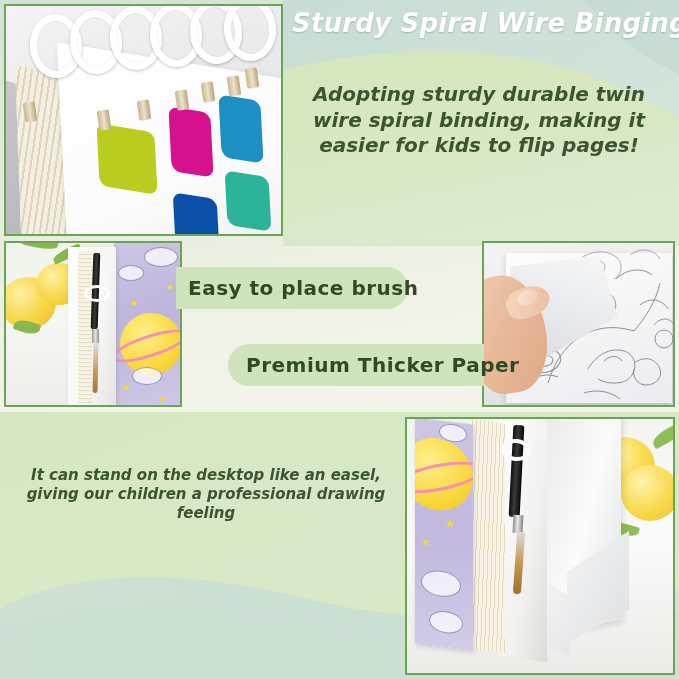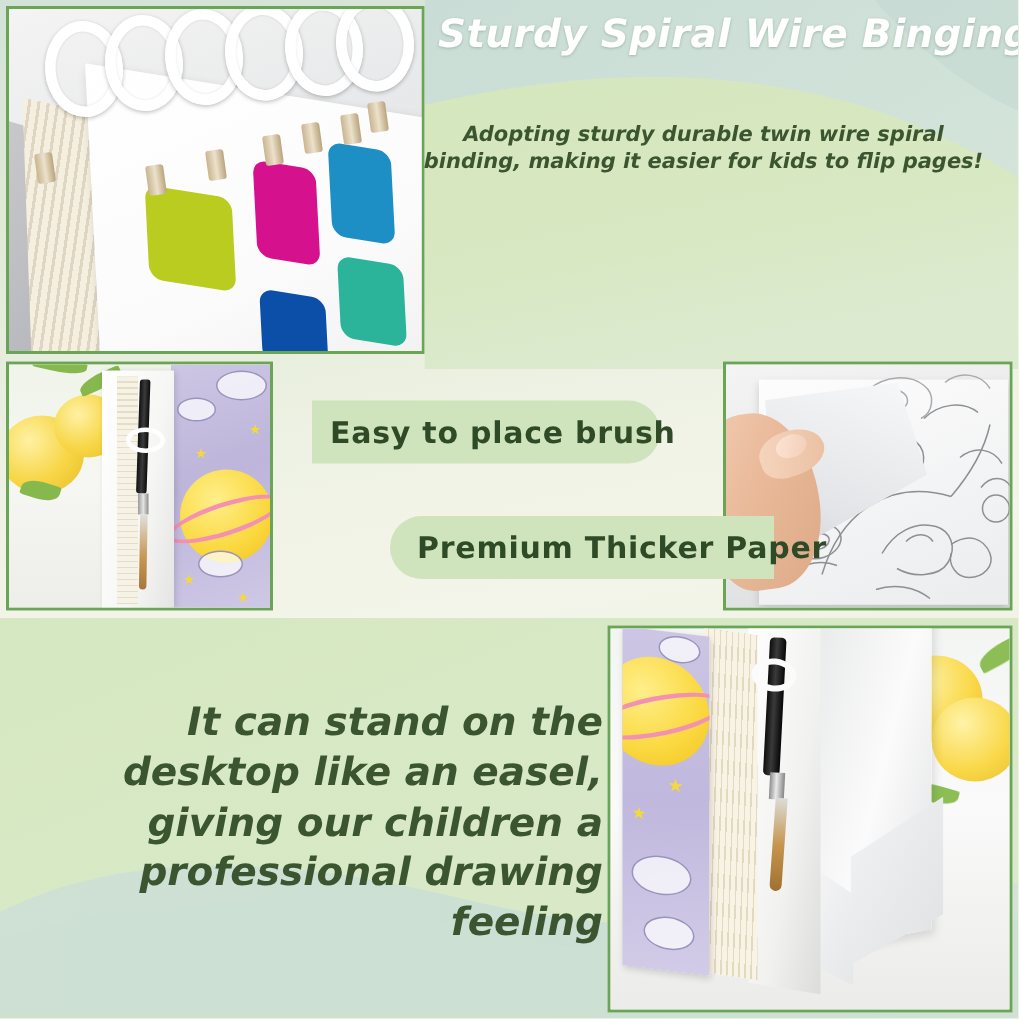--- a/index.html
+++ b/index.html
@@ -216,33 +216,32 @@
 
   .body-copy {
     position: absolute;
     color: #3c5531;
     font-weight: 700;
     font-style: italic;
     font-family: "DejaVu Sans", sans-serif;
     text-align: center;
     line-height: 1.28;
   }
-  #copy-binding { left: 278px; top: 82px; width: 382px; font-size: 14px; }
-  #copy-easel   { left: 10px; top: 466px; width: 392px; font-size: 26px; text-align: right; }
+  #copy-binding { left: 288px; top: 82px; width: 382px; font-size: 20px; }
+  #copy-easel   { left: 10px; top: 466px; width: 392px; font-size: 15px; }
 
   .pill {
     position: absolute;
     background: #cfe3bc;
     color: #2f4a27;
     font-weight: 700;
     font-family: "DejaVu Sans", sans-serif;
     display: flex;
     align-items: center;
     white-space: nowrap;
-    margin-left: 32px;
   }
   #pill-brush {
     left: 176px; top: 267px; height: 42px;
     width: 232px;
     border-radius: 0 21px 21px 0;
     padding-left: 12px;
     font-size: 20px;
     letter-spacing: .5px;
   }
   #pill-paper {

